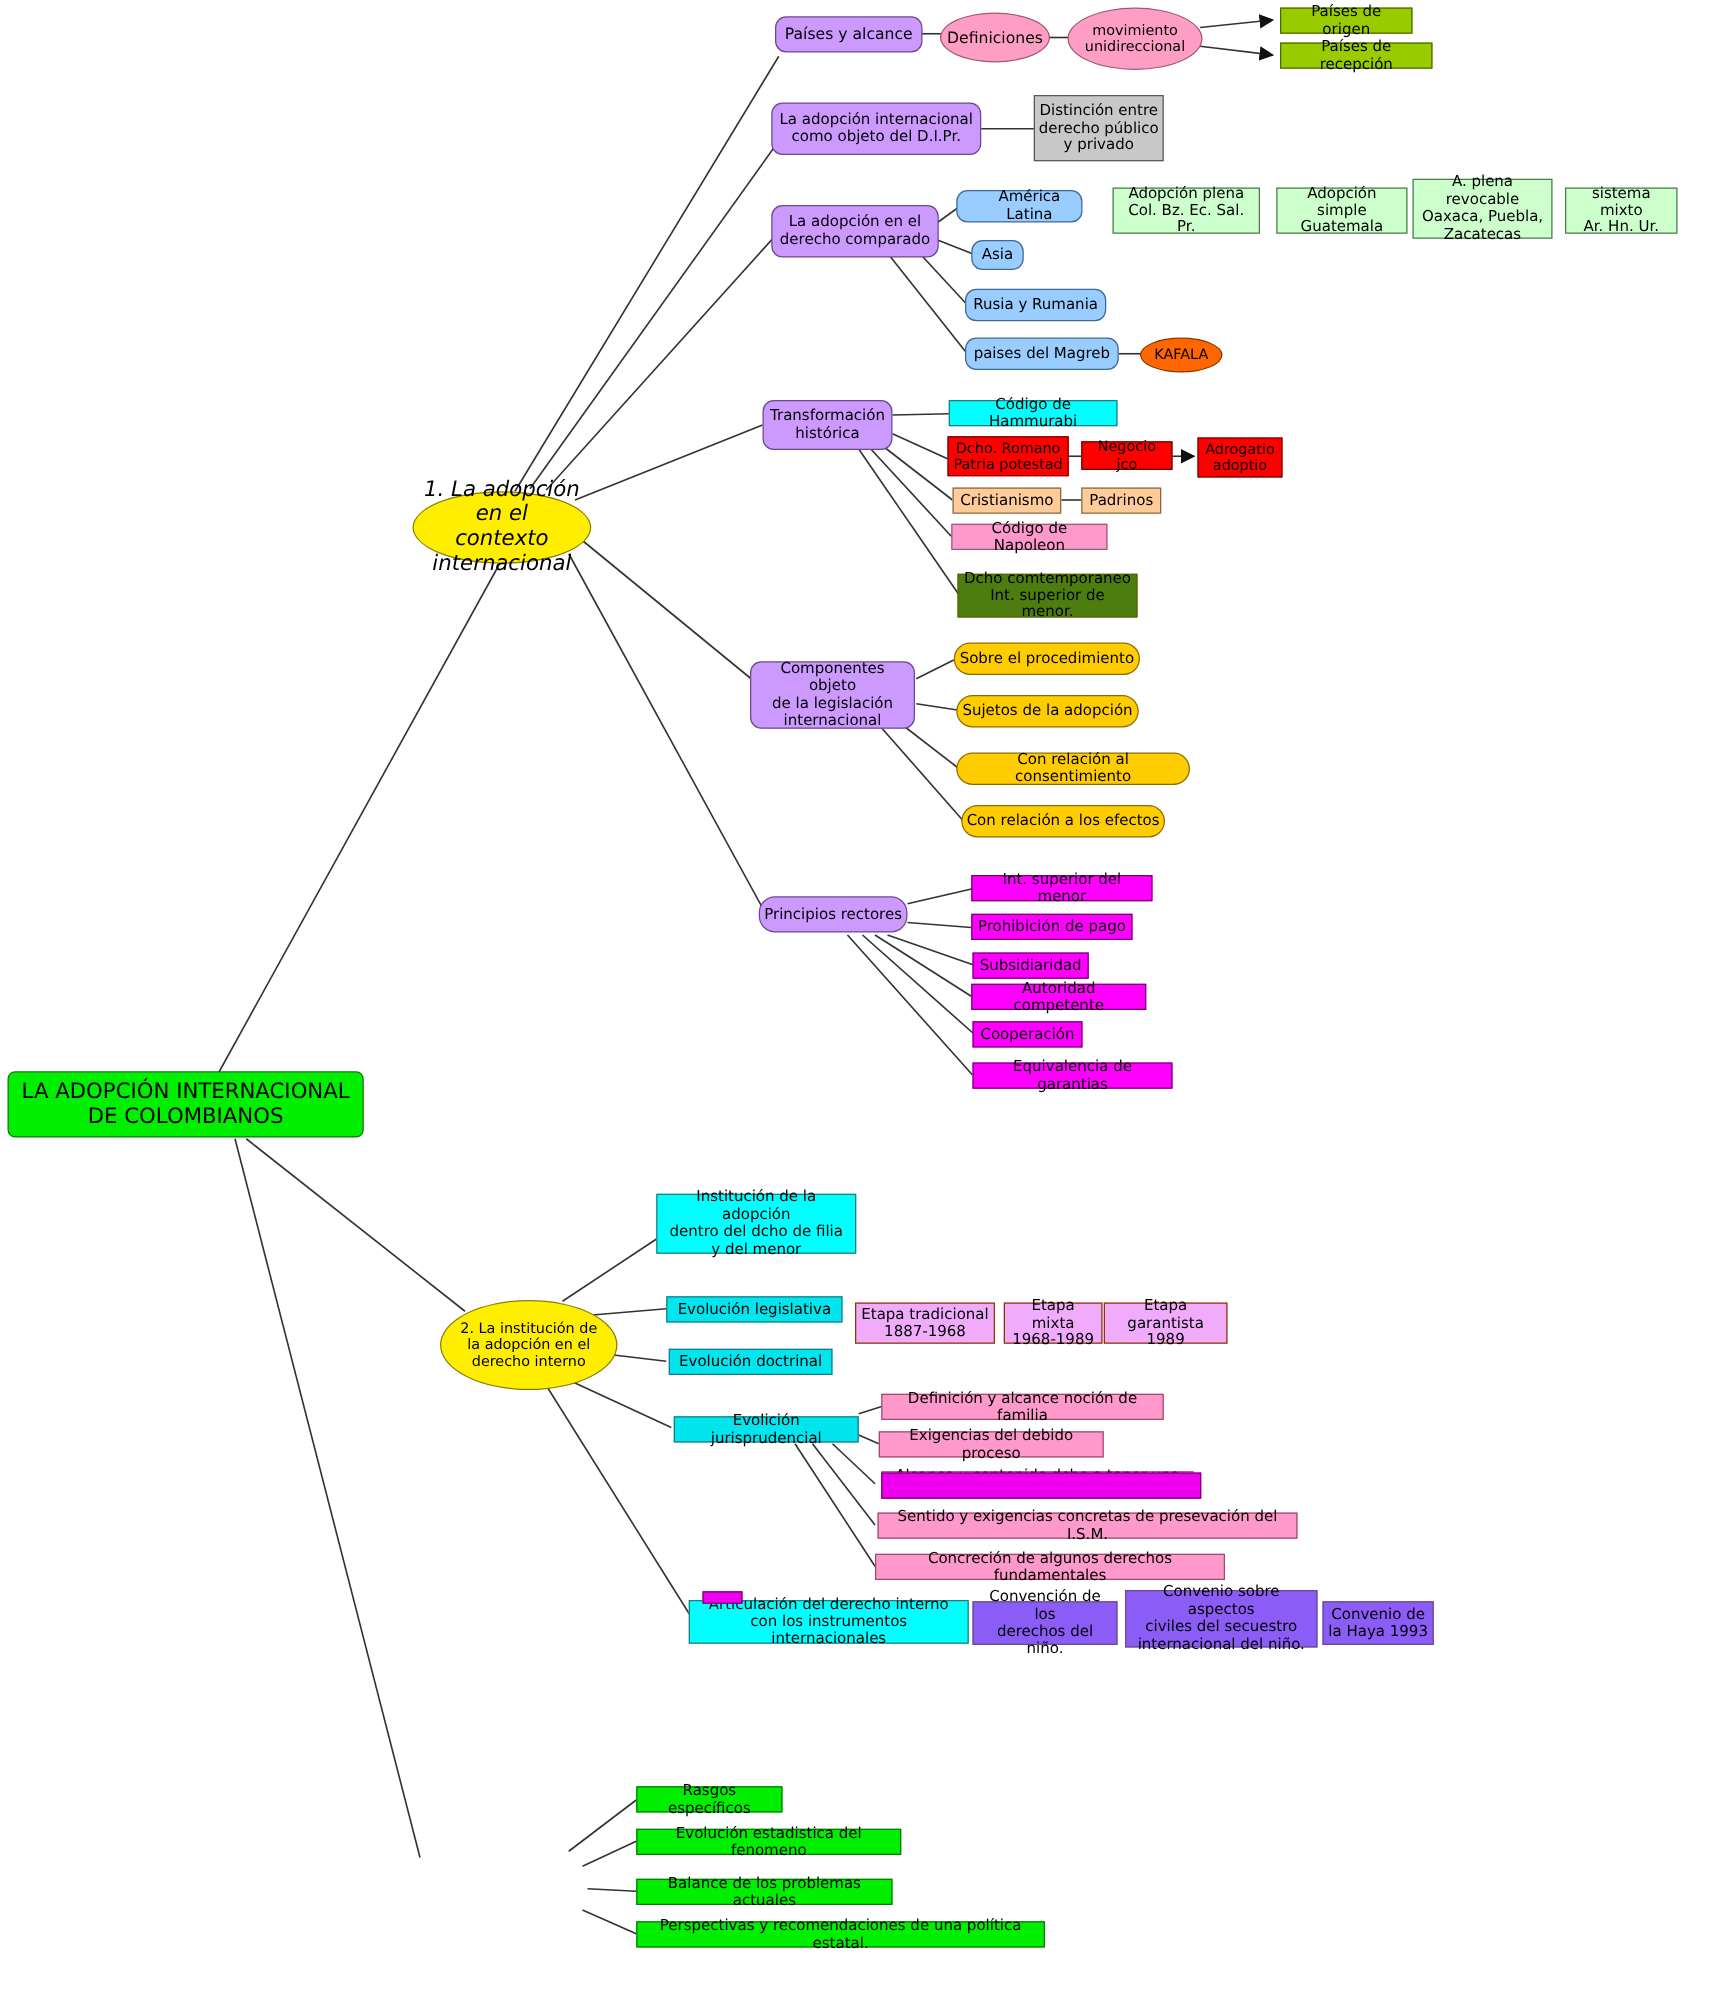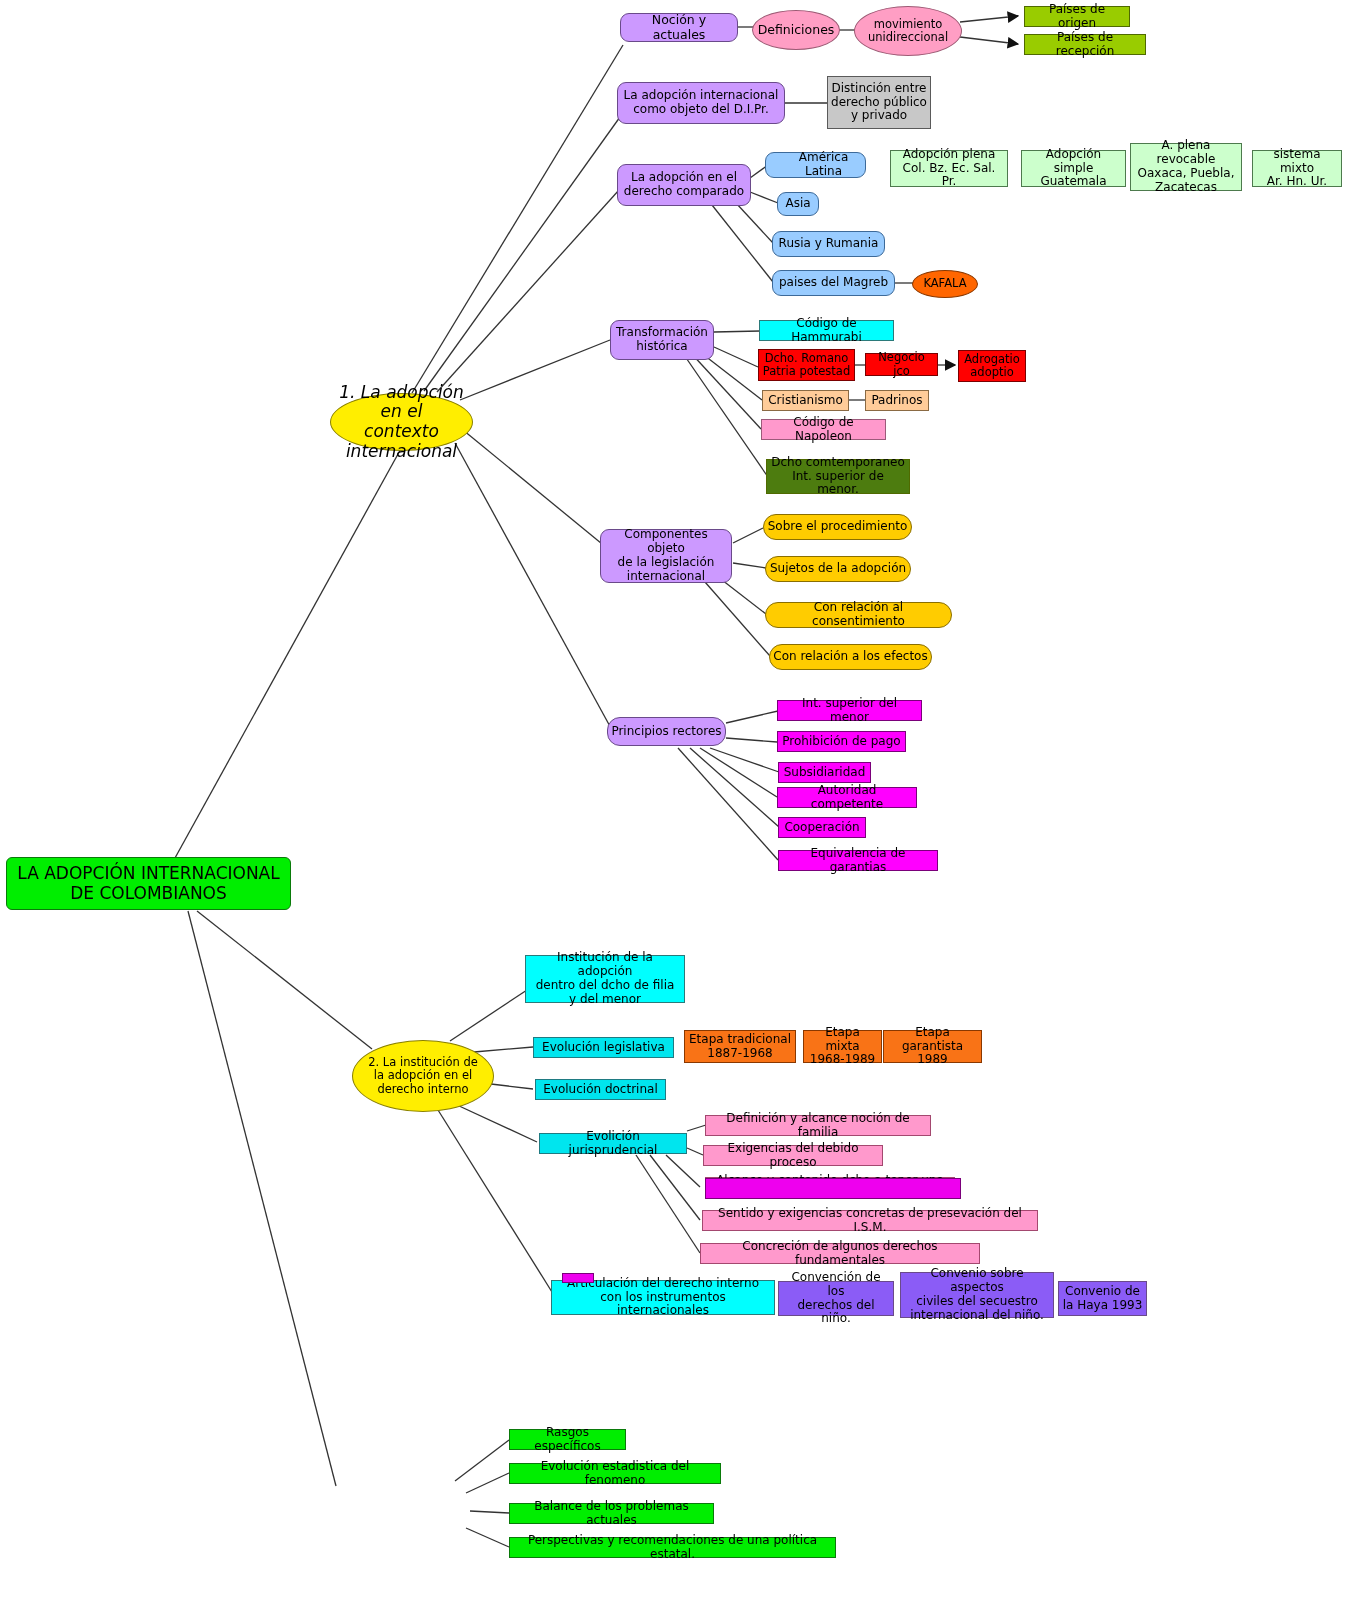--- a/index.html
+++ b/index.html
@@ -32,21 +32,21 @@
   .c-cyan{background:#00ffff;border-color:#2b7a7a;}
   .c-red{background:#ff0000;border-color:#7a0000;}
   .c-tan{background:#ffcc99;border-color:#8a6a44;}
   .c-pinkbox{background:#ff99cc;border-color:#9c5a7a;}
   .c-green2{background:#4d7c0f;border-color:#4f6a00;}
   .c-gold{background:#ffcc00;border-color:#8a6e00;}
   .c-magenta{background:#ff00ff;border-color:#7a007a;}
   .c-yellow{background:#ffee00;border-color:#8a8000;}
   .c-green{background:#00ee00;border-color:#0a7a0a;}
   .c-cyanbox{background:#00e5ee;border-color:#1f7b82;}
-  .c-orange{background:#f97316;border-color:#8a3800;}
+  .c-orange{background:#f0abfc;border-color:#8a3800;margin-top:12px;}
   .c-rose{background:#ff99cc;border-color:#a3486f;}
   .c-violet{background:#8b5cf6;border-color:#6a4a8a;}
   .c-brightgreen{background:#00ee00;border-color:#0a7a0a;}
   .magenta-tab{position:absolute;width:14px;height:100%;left:-1px;top:0;background:#ee00ee;border:1px solid #7a007a;}
 </style>
 </head>
 <body>
 
 <div id="canvas">
 
@@ -124,21 +124,21 @@
 
   <div class="node rect c-green" style="left:6px;top:857px;width:285px;height:53px;font-size:17px;border-radius:6px;">
     <span>LA ADOPCIÓN INTERNACIONAL<br>DE COLOMBIANOS</span>
   </div>
 
   <div class="node ellipse c-yellow" style="left:330px;top:393px;width:143px;height:58px;font-size:17px;font-style:italic;">
     <span>1. La adopción en el<br>contexto internacional</span>
   </div>
 
   <div class="node round c-purple" style="left:620px;top:13px;width:118px;height:29px;font-size:12.5px;">
-    <span>Noción y actuales</span>
+    <span>Países y alcance</span>
   </div>
 
   <div class="node ellipse c-pink-el" style="left:752px;top:10px;width:88px;height:40px;font-size:12.5px;">
     <span>Definiciones</span>
   </div>
 
   <div class="node ellipse c-pink-el" style="left:854px;top:6px;width:108px;height:50px;font-size:11.5px;">
     <span>movimiento<br>unidireccional</span>
   </div>
 

